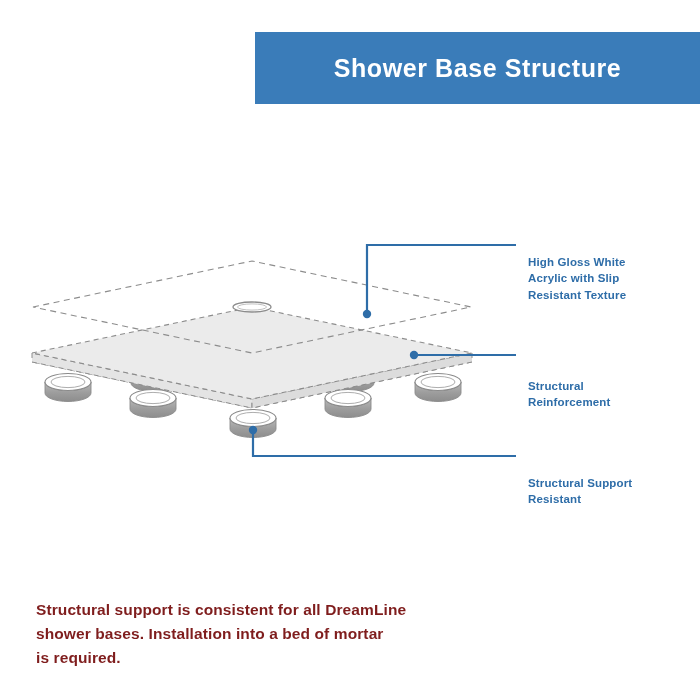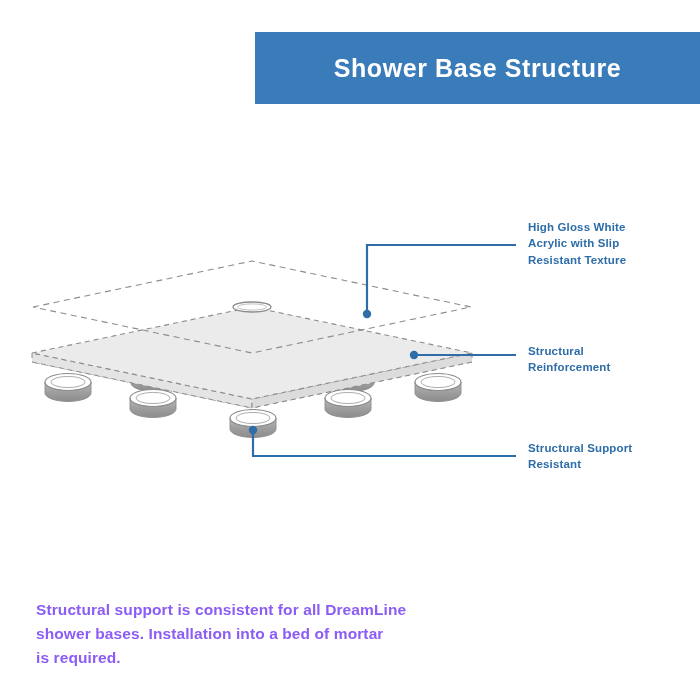--- a/index.html
+++ b/index.html
@@ -58,32 +58,33 @@
   
   .callout {
     position: absolute;
     color: #2e6da8;
     font-size: 11.5px;
     font-weight: bold;
     line-height: 1.42;
     font-family: "Liberation Sans", sans-serif;
     letter-spacing: 0.15px;
     white-space: pre-line;
+    margin-top: 35px;
   }
   #callout-acrylic  { left: 528px; top: 219px; width: 160px; }
   #callout-fiber    { left: 528px; top: 343px; width: 160px; }
   #callout-support  { left: 528px; top: 440px; width: 165px; }
 
   
   #bottom-note {
     position: absolute;
     left: 36px;
     top: 598px;
     width: 470px;
-    color: #8b5cf6;
+    color: #7f1d1d;
     font-size: 15.5px;
     font-weight: bold;
     line-height: 1.55;
     letter-spacing: 0.1px;
     font-family: "Liberation Sans", sans-serif;
     white-space: pre-line;
   }
 </style>
 </head>
 <body>

